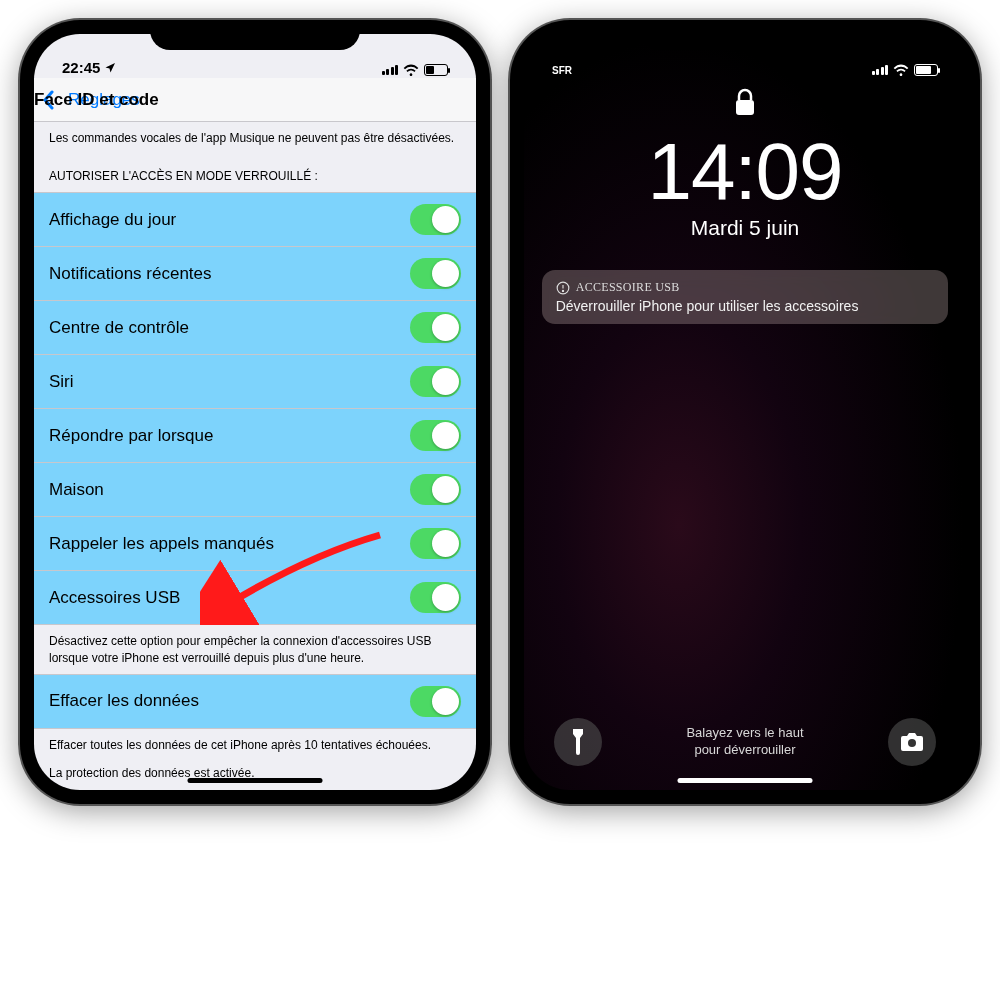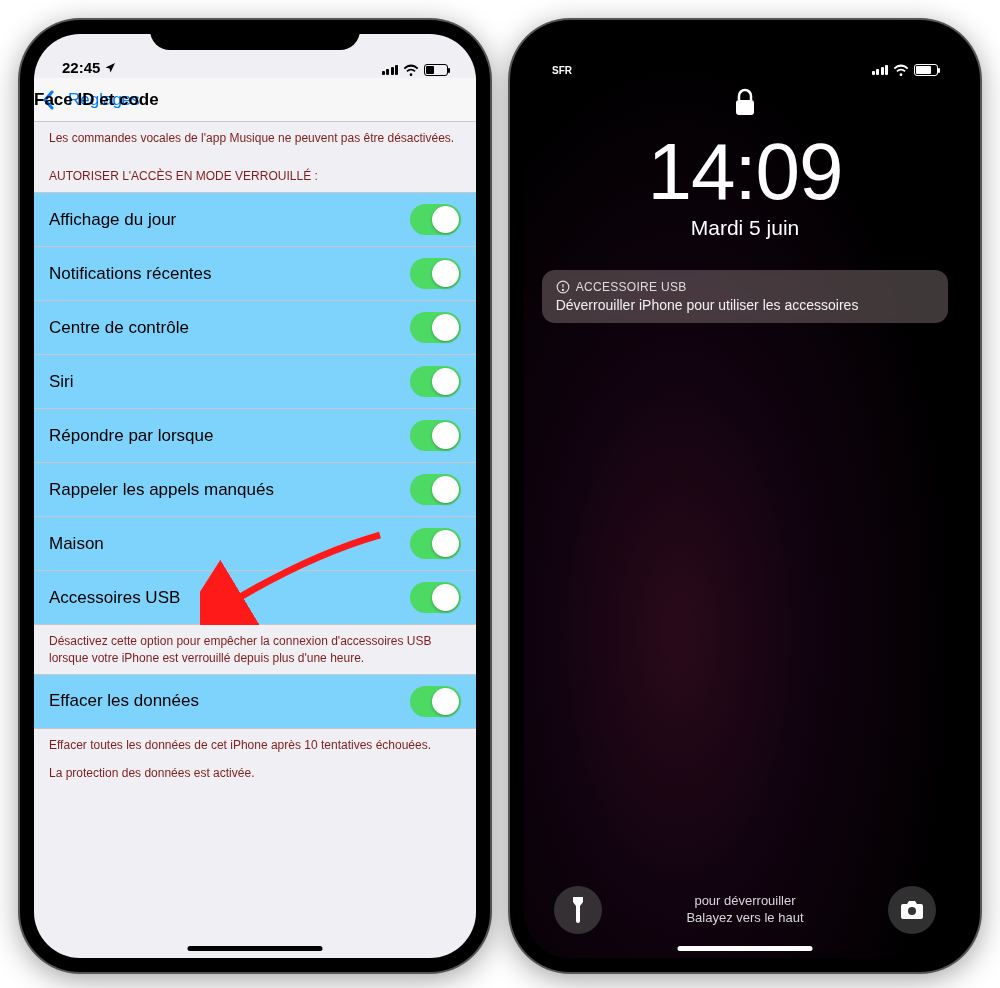--- a/index.html
+++ b/index.html
@@ -8,21 +8,21 @@
     font-family: -apple-system, "Helvetica Neue", Helvetica, Arial, sans-serif;
     display: flex;
     justify-content: space-around;
     align-items: flex-start;
     padding: 20px 10px;
     width: 1000px;
     height: 988px;
   }
   .phone {
     width: 470px;
-    height: 952px;
+    height: 784px;
     border-radius: 60px;
     background: #000;
     padding: 14px;
     position: relative;
     box-shadow: 0 0 0 2px #555, 0 6px 30px rgba(0,0,0,0.4);
   }
   .screen {
     width: 100%;
     height: 100%;
     border-radius: 46px;
@@ -61,21 +61,21 @@
     display: flex;
     align-items: center;
     position: relative;
     padding: 0 8px;
   }
   .nav-back { color: #007aff; font-size: 17px; display:flex; align-items:center; gap:14px; }
   .nav-title { position:absolute; left:0; right:0; text-align:left; font-weight:600; font-size:17px; pointer-events:none;}
   .section-footer, .section-header {
     padding: 8px 15px;
     font-size: 12px;
-    color: #7f1d1d;
+    color: #000000;
     line-height: 1.35;
   }
   .section-header { text-transform: uppercase; padding-top: 14px; }
   .cell {
     background: #7dd3fc;
     border-top: 0.5px solid #c8c7cc;
     padding: 11px 15px;
     display: flex;
     justify-content: space-between;
     align-items: center;
@@ -118,21 +118,21 @@
   .notification {
     margin-top: 30px;
     width: 92%;
     background: rgba(180,160,160,0.35);
     backdrop-filter: blur(10px);
     border-radius: 13px;
     padding: 10px 14px;
     color: #eee;
     font-size: 14px;
   }
-  .notif-head { display:flex; align-items:center; gap:6px; font-size:12px; color:#ddd; letter-spacing:0.3px; margin-bottom:3px;}
+  .notif-head { display:flex; align-items:center; gap:6px; font-size:12px; color:#ddd; letter-spacing:0.3px; margin-bottom:3px;font-family:Liberation Serif, serif;}
   .lock-bottom {
     position:absolute; bottom: 24px; left:0; right:0;
     display:flex; justify-content:space-between; align-items:center;
     padding: 0 30px;
   }
   .round-btn {
     width:48px; height:48px; border-radius:50%;
     background: rgba(80,80,80,0.6);
     display:flex; align-items:center; justify-content:center;
   }
@@ -214,27 +214,27 @@
               <div class="knob"></div>
             </div>
         </div>
         <div class="cell">
           <span>Répondre par lorsque</span>
           <div class="toggle">
               <div class="knob"></div>
             </div>
         </div>
         <div class="cell">
+          <span>Maison</span>
+          <div class="toggle">
+              <div class="knob"></div>
+            </div>
+        </div>
+        <div class="cell">
           <span>Rappeler les appels manqués</span>
-          <div class="toggle">
-              <div class="knob"></div>
-            </div>
-        </div>
-        <div class="cell">
-          <span>Maison</span>
           <div class="toggle">
               <div class="knob"></div>
             </div>
         </div>
         <div class="cell" style="border-bottom:0.5px solid #c8c7cc;">
           <span>Accessoires USB</span>
           <div class="toggle">
               <div class="knob"></div>
             </div>
         </div>
@@ -309,22 +309,22 @@
         <div style="color:#f2f2f2;">Déverrouiller iPhone pour utiliser les accessoires</div>
       </div>
 
       <div class="lock-bottom">
         <div class="round-btn">
           <svg width="18" height="26" viewBox="0 0 18 26" fill="#fff">
             <path d="M4 0 h10 v5 l-3 4 v15 a2 2 0 0 1 -4 0 v-15 l-3 -4 z"></path>
           </svg>
         </div>
         <div class="swipe-text">
+          <div>Balayez vers le haut</div>
           <div>pour déverrouiller</div>
-          <div>Balayez vers le haut</div>
         </div>
         <div class="round-btn">
           <svg width="24" height="20" viewBox="0 0 24 20" fill="#fff">
             <path d="M3 4 h4 l2-3 h6 l2 3 h4 a2 2 0 0 1 2 2 v11 a2 2 0 0 1 -2 2 H3 a2 2 0 0 1 -2-2 V6 a2 2 0 0 1 2-2 z"></path>
             <circle cx="12" cy="11" r="4" fill="#333"></circle>
           </svg>
         </div>
       </div>
 
       <div class="home-indicator light"></div>

